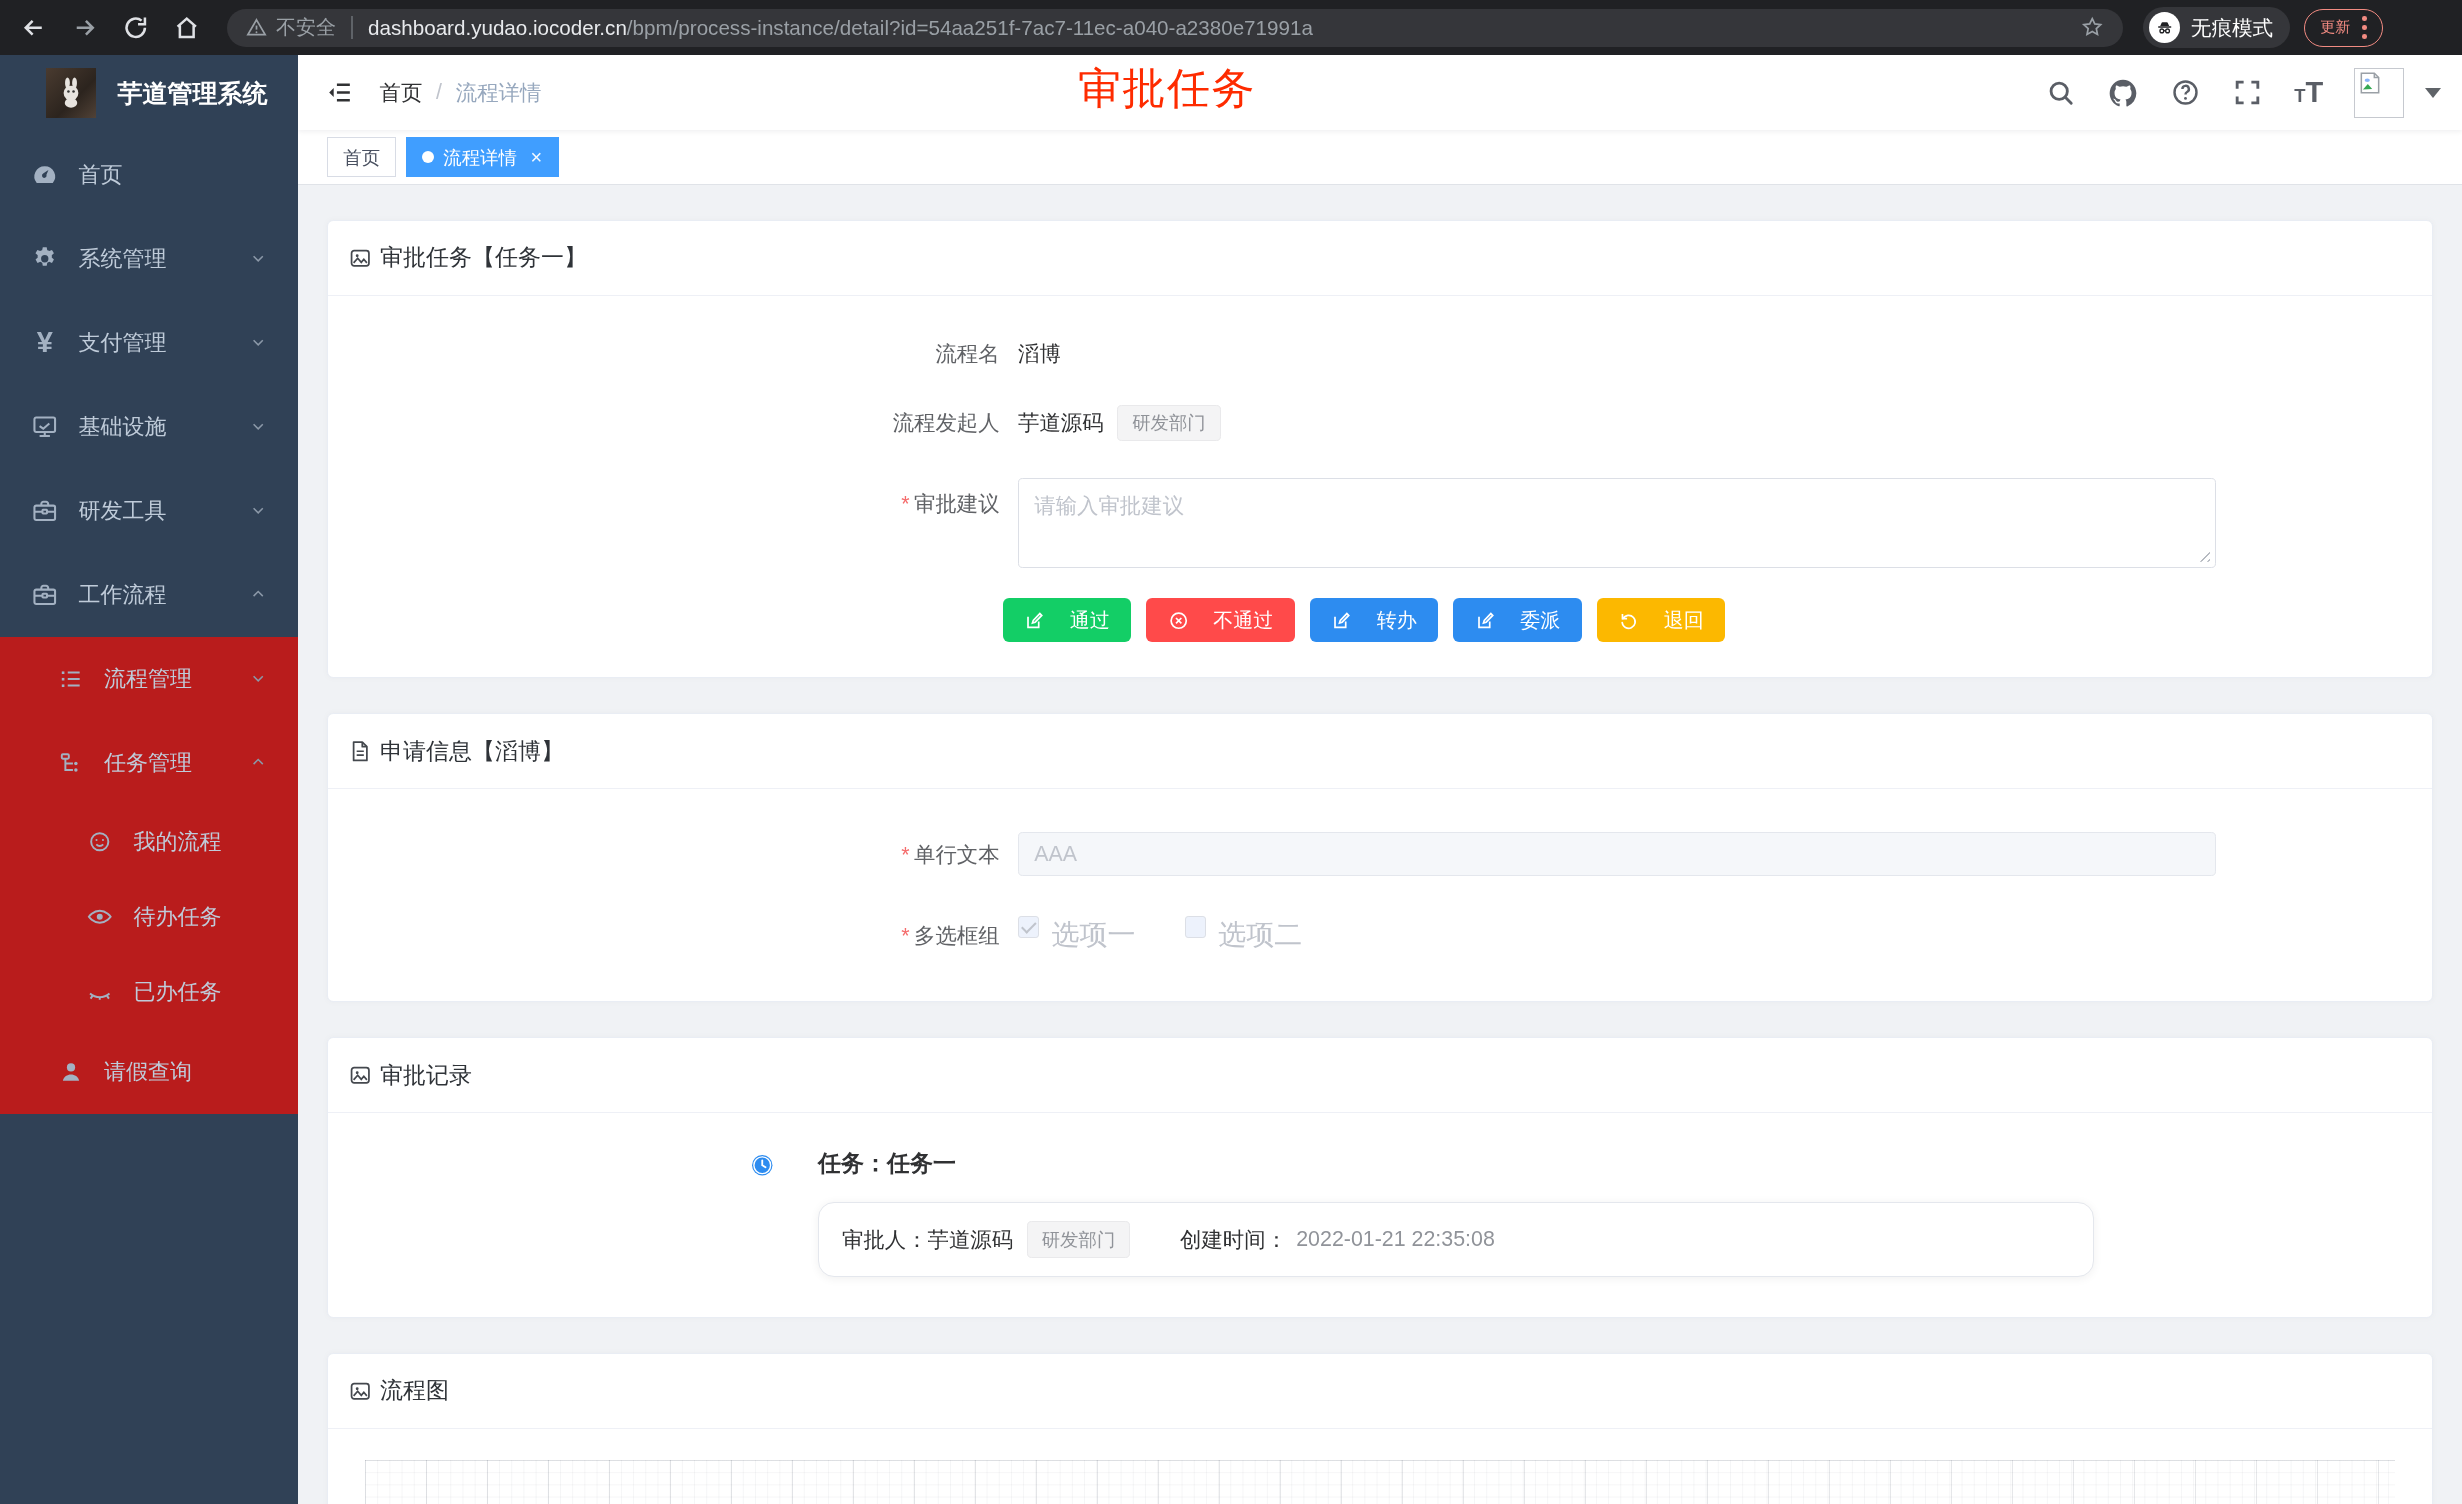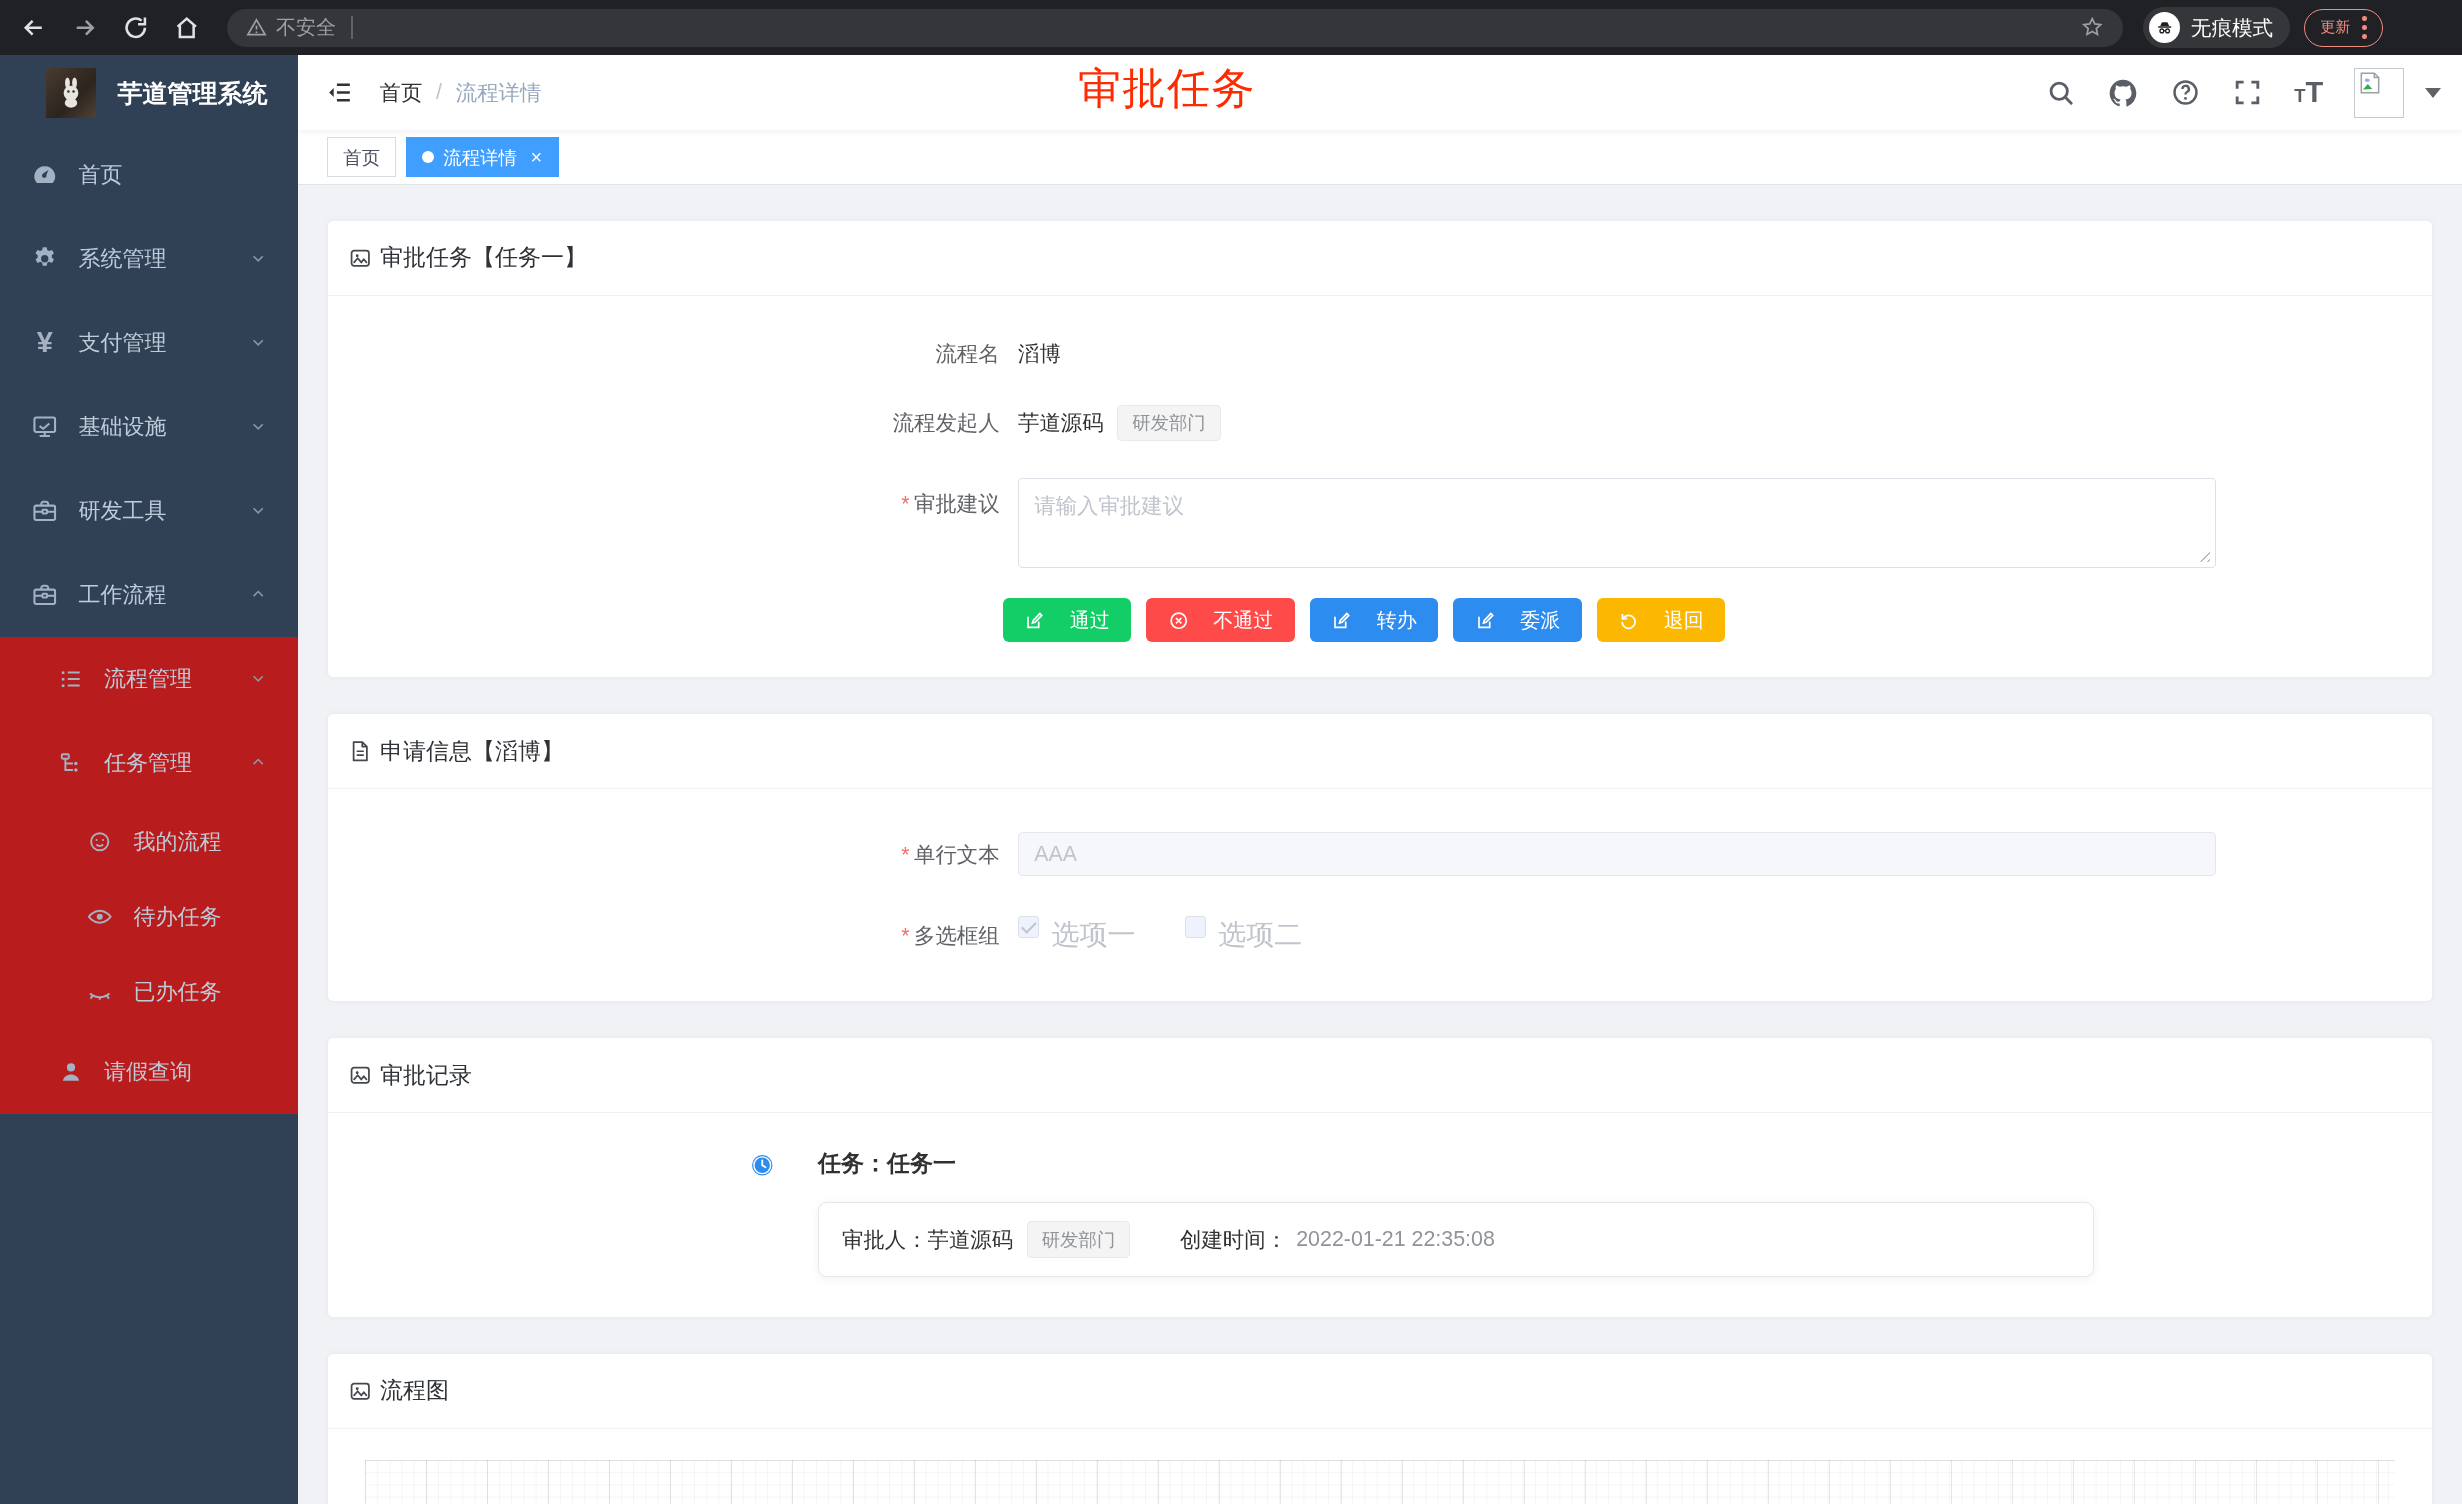--- a/index.html
+++ b/index.html
@@ -86,21 +86,21 @@
   input.dis-input { width:1198px; height:44px; background:#f5f7fa; border:1.5px solid #e4e7ed; border-radius:4.6px; color:#c0c4cc; font-size:21.4px; padding:0 15.3px; font-family:inherit; }
   .cb-group { display:flex; align-items:center; gap:49px; }
   .cb { display:flex; align-items:flex-start; gap:12.2px; color:#c0c4cc; font-size:28px; }
   .cb-box { width:21.4px; height:21.4px; border:1.5px solid #dcdfe6; border-radius:3.1px; background:#edf2fc; position:relative; }
   .cb-box.checked::after { content:""; position:absolute; left:6.1px; top:1.5px; width:6.1px; height:11.5px; border:solid #c0c4cc; border-width:0 2.3px 2.3px 0; transform:rotate(45deg); }
 
   
   .record-body { position:relative; padding:35px 31px 40px; }
   .tl-dot { position:absolute; left:422px; top:40px; }
   .task-title { margin-left:459px; font-size:23px; font-weight:bold; color:#303133; }
-  .approve-box { margin-left:459px; margin-top:23px; width:1276px; height:75px; border:1.5px solid #e4e7ed; border-radius:9px; box-shadow:0 1.5px 9.2px rgba(0,0,0,.06); display:flex; align-items:center; padding:0 23px; font-size:21.4px; color:#303133; background:#fff; }
+  .approve-box { margin-left:459px; margin-top:23px; width:1276px; height:75px; border:1.5px solid #e4e7ed; border-radius:16px; box-shadow:0 1.5px 9.2px rgba(0,0,0,.06); display:flex; align-items:center; padding:0 23px; font-size:21.4px; color:#303133; background:#fff; }
   .created-block { margin-left:50px; display:flex; align-items:center; }
   .created-time { color:#909399; margin-left:9.2px; }
 
   
   .diagram-body { padding:31px 37px 0; height:306px; }
   .bpmn-grid { height:100%; background-color:#fff;
     background-image:
       linear-gradient(to right, rgba(60,70,90,.13) 0.8px, transparent 0.8px),
       linear-gradient(to bottom, rgba(60,70,90,.13) 0.8px, transparent 0.8px),
       linear-gradient(to right, rgba(60,70,90,.05) 0.8px, transparent 0.8px),
@@ -138,20 +138,21 @@
       <span class="icon">
         <svg width="23" height="23" viewBox="0 0 24 24" fill="none" stroke="currentColor" stroke-width="1.8">
             <path d="M12 4L21 19.5H3z"></path>
             <path d="M12 10v4.2"></path>
             <circle cx="12" cy="16.9" r="1" fill="currentColor" stroke="none"></circle>
           </svg>
       </span>
       <span>不安全</span>
     </span>
     <span class="url-sep"></span>
+    <span class="url-text"><span class="url-domain">dashboard.yudao.iocoder.cn</span><span class="url-path">/bpm/process-instance/detail?id=54aa251f-7ac7-11ec-a040-a2380e71991a</span></span>
     <span class="star icon">
       <svg width="24.5" height="24.5" viewBox="0 0 24 24" fill="none" stroke="currentColor" stroke-width="1.7">
           <path d="M12 3.6l2.5 5.2 5.7.7-4.2 3.9 1.1 5.6-5.1-2.8-5.1 2.8 1.1-5.6L3.8 9.5l5.7-.7z"></path>
         </svg>
     </span>
   </div>
 
   <div class="incog">
     <span class="incog-circle">
       <svg width="21.4" height="21.4" viewBox="0 0 24 24" fill="currentColor">

